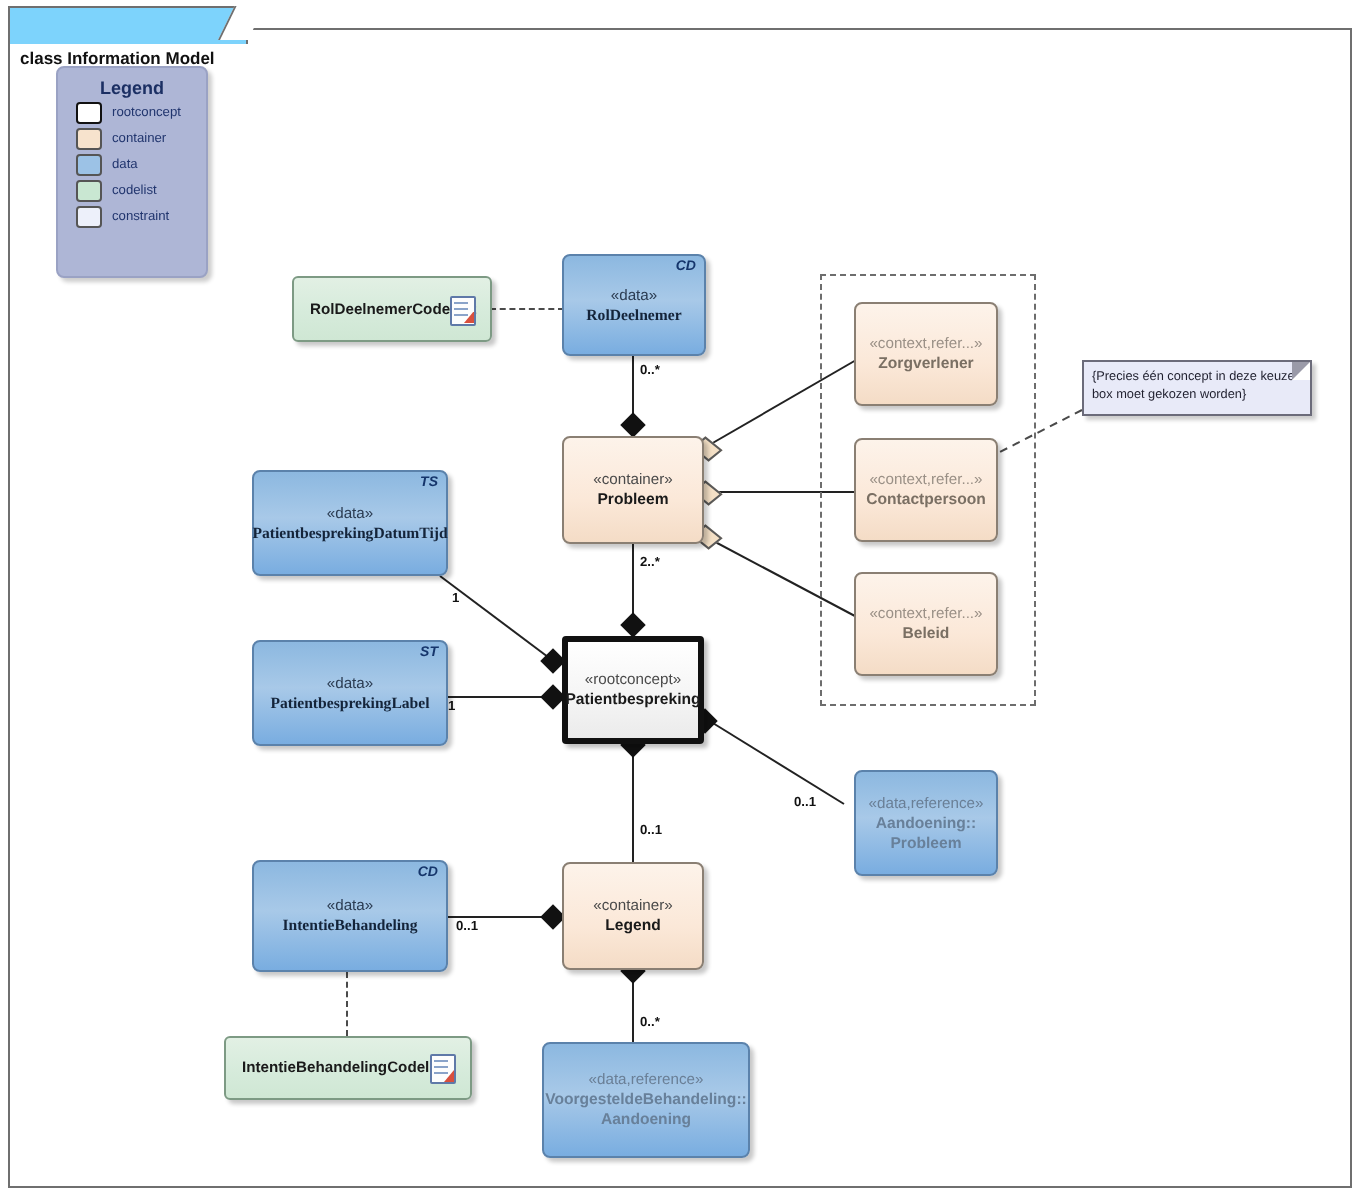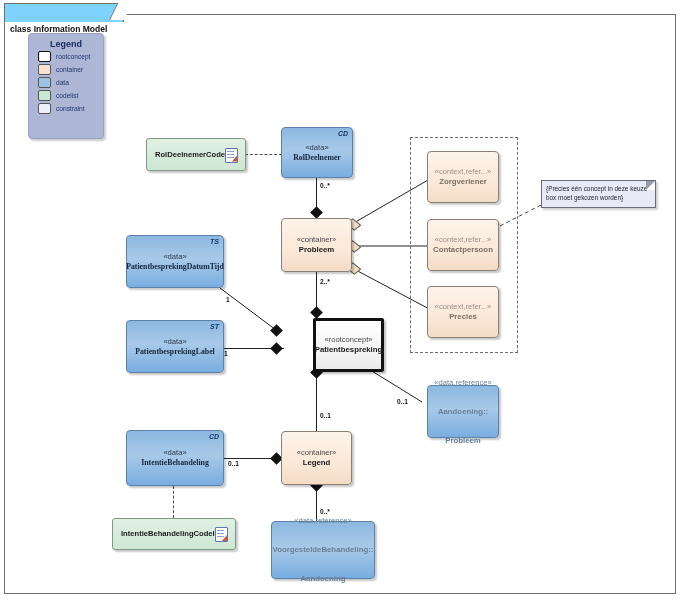--- a/index.html
+++ b/index.html
@@ -20,25 +20,25 @@
     box-shadow:2px 2px 2px rgba(0,0,0,0.22);display:flex;flex-direction:column;
     align-items:center;justify-content:center;text-align:center;}
   .stereo{font-size:7.6px;color:#4a4a4a;line-height:10px;white-space:nowrap;}
   .nm{font-size:7.8px;font-weight:bold;color:#1a1a1a;line-height:10px;}
   .corner{position:absolute;right:4px;top:2px;font-size:7px;font-style:italic;font-weight:bold;color:#15356b;}
 
   .n-data{background:linear-gradient(to bottom,#8cb8e0 0%,#a8c9e8 45%,#79ade0 100%);border-color:#5b82ab;}
   .n-data .stereo{color:#2b3c52;}
   .n-data .nm{color:#14243a;font-family:Liberation Serif, serif;}
   .n-container{background:linear-gradient(to bottom,#fdf3ea 0%,#fbe8d8 60%,#f4dcc6 100%);border-color:#8a7f73;}
-  .n-root{background:linear-gradient(to bottom,#ffffff 0%,#f4f4f4 60%,#ebebeb 100%);border:3px solid #111;border-radius:2px;box-shadow:2px 2px 2px rgba(0,0,0,0.25);margin-left:32px;}
+  .n-root{background:linear-gradient(to bottom,#ffffff 0%,#f4f4f4 60%,#ebebeb 100%);border:3px solid #111;border-radius:2px;box-shadow:2px 2px 2px rgba(0,0,0,0.25);}
   .n-codelist{background:linear-gradient(to bottom,#e2f0e4 0%,#d6ebdb 55%,#cfe7d4 100%);border-color:#7d9a84;border-radius:3px;
     flex-direction:row;justify-content:flex-start;padding-left:8px;}
   .n-codelist .nm{font-size:7.6px;}
-  .n-ref{background:linear-gradient(to bottom,#8cb8e0 0%,#a8c9e8 45%,#79ade0 100%);border-color:#5b82ab;gap:19px;}
+  .n-ref{background:linear-gradient(to bottom,#8cb8e0 0%,#a8c9e8 45%,#79ade0 100%);border-color:#5b82ab;}
   .n-ref .stereo{color:#6a7f96;}
   .n-ref .nm{color:#5f7health;}
   .n-ref .nm{color:#68809a;font-weight:bold;}
   .n-ctx .stereo{color:#9a9086;}
   .n-ctx .nm{color:#7a6f63;}
 
   
   .legend{position:absolute;left:28px;top:33px;width:74px;height:104px;background:#aeb6d6;
     border:1px solid #9aa2c4;border-radius:4px;box-shadow:2px 2px 2px rgba(0,0,0,0.2);}
   .legend-title{text-align:center;font-size:9px;font-weight:bold;color:#1b2f63;margin-top:5px;}
@@ -192,21 +192,21 @@
     <span class="nm">Zorgverlener</span>
   </div>
 
   <div class="node n-container n-ctx" style="left:427px;top:219px;width:72px;height:52px;">
     <span class="stereo">«context,refer...»</span>
     <span class="nm">Contactpersoon</span>
   </div>
 
   <div class="node n-container n-ctx" style="left:427px;top:286px;width:72px;height:52px;">
     <span class="stereo">«context,refer...»</span>
-    <span class="nm">Precies</span>
+    <span class="nm">Beleid</span>
   </div>
 
   <div class="note">
     <div>{Precies één concept in deze keuze</div>
     <div>box moet gekozen worden}</div>
   </div>
 
   <div class="node n-data" style="left:126px;top:235px;width:98px;height:53px;">
     <span class="corner">TS</span>
     <span class="stereo">«data»</span>

